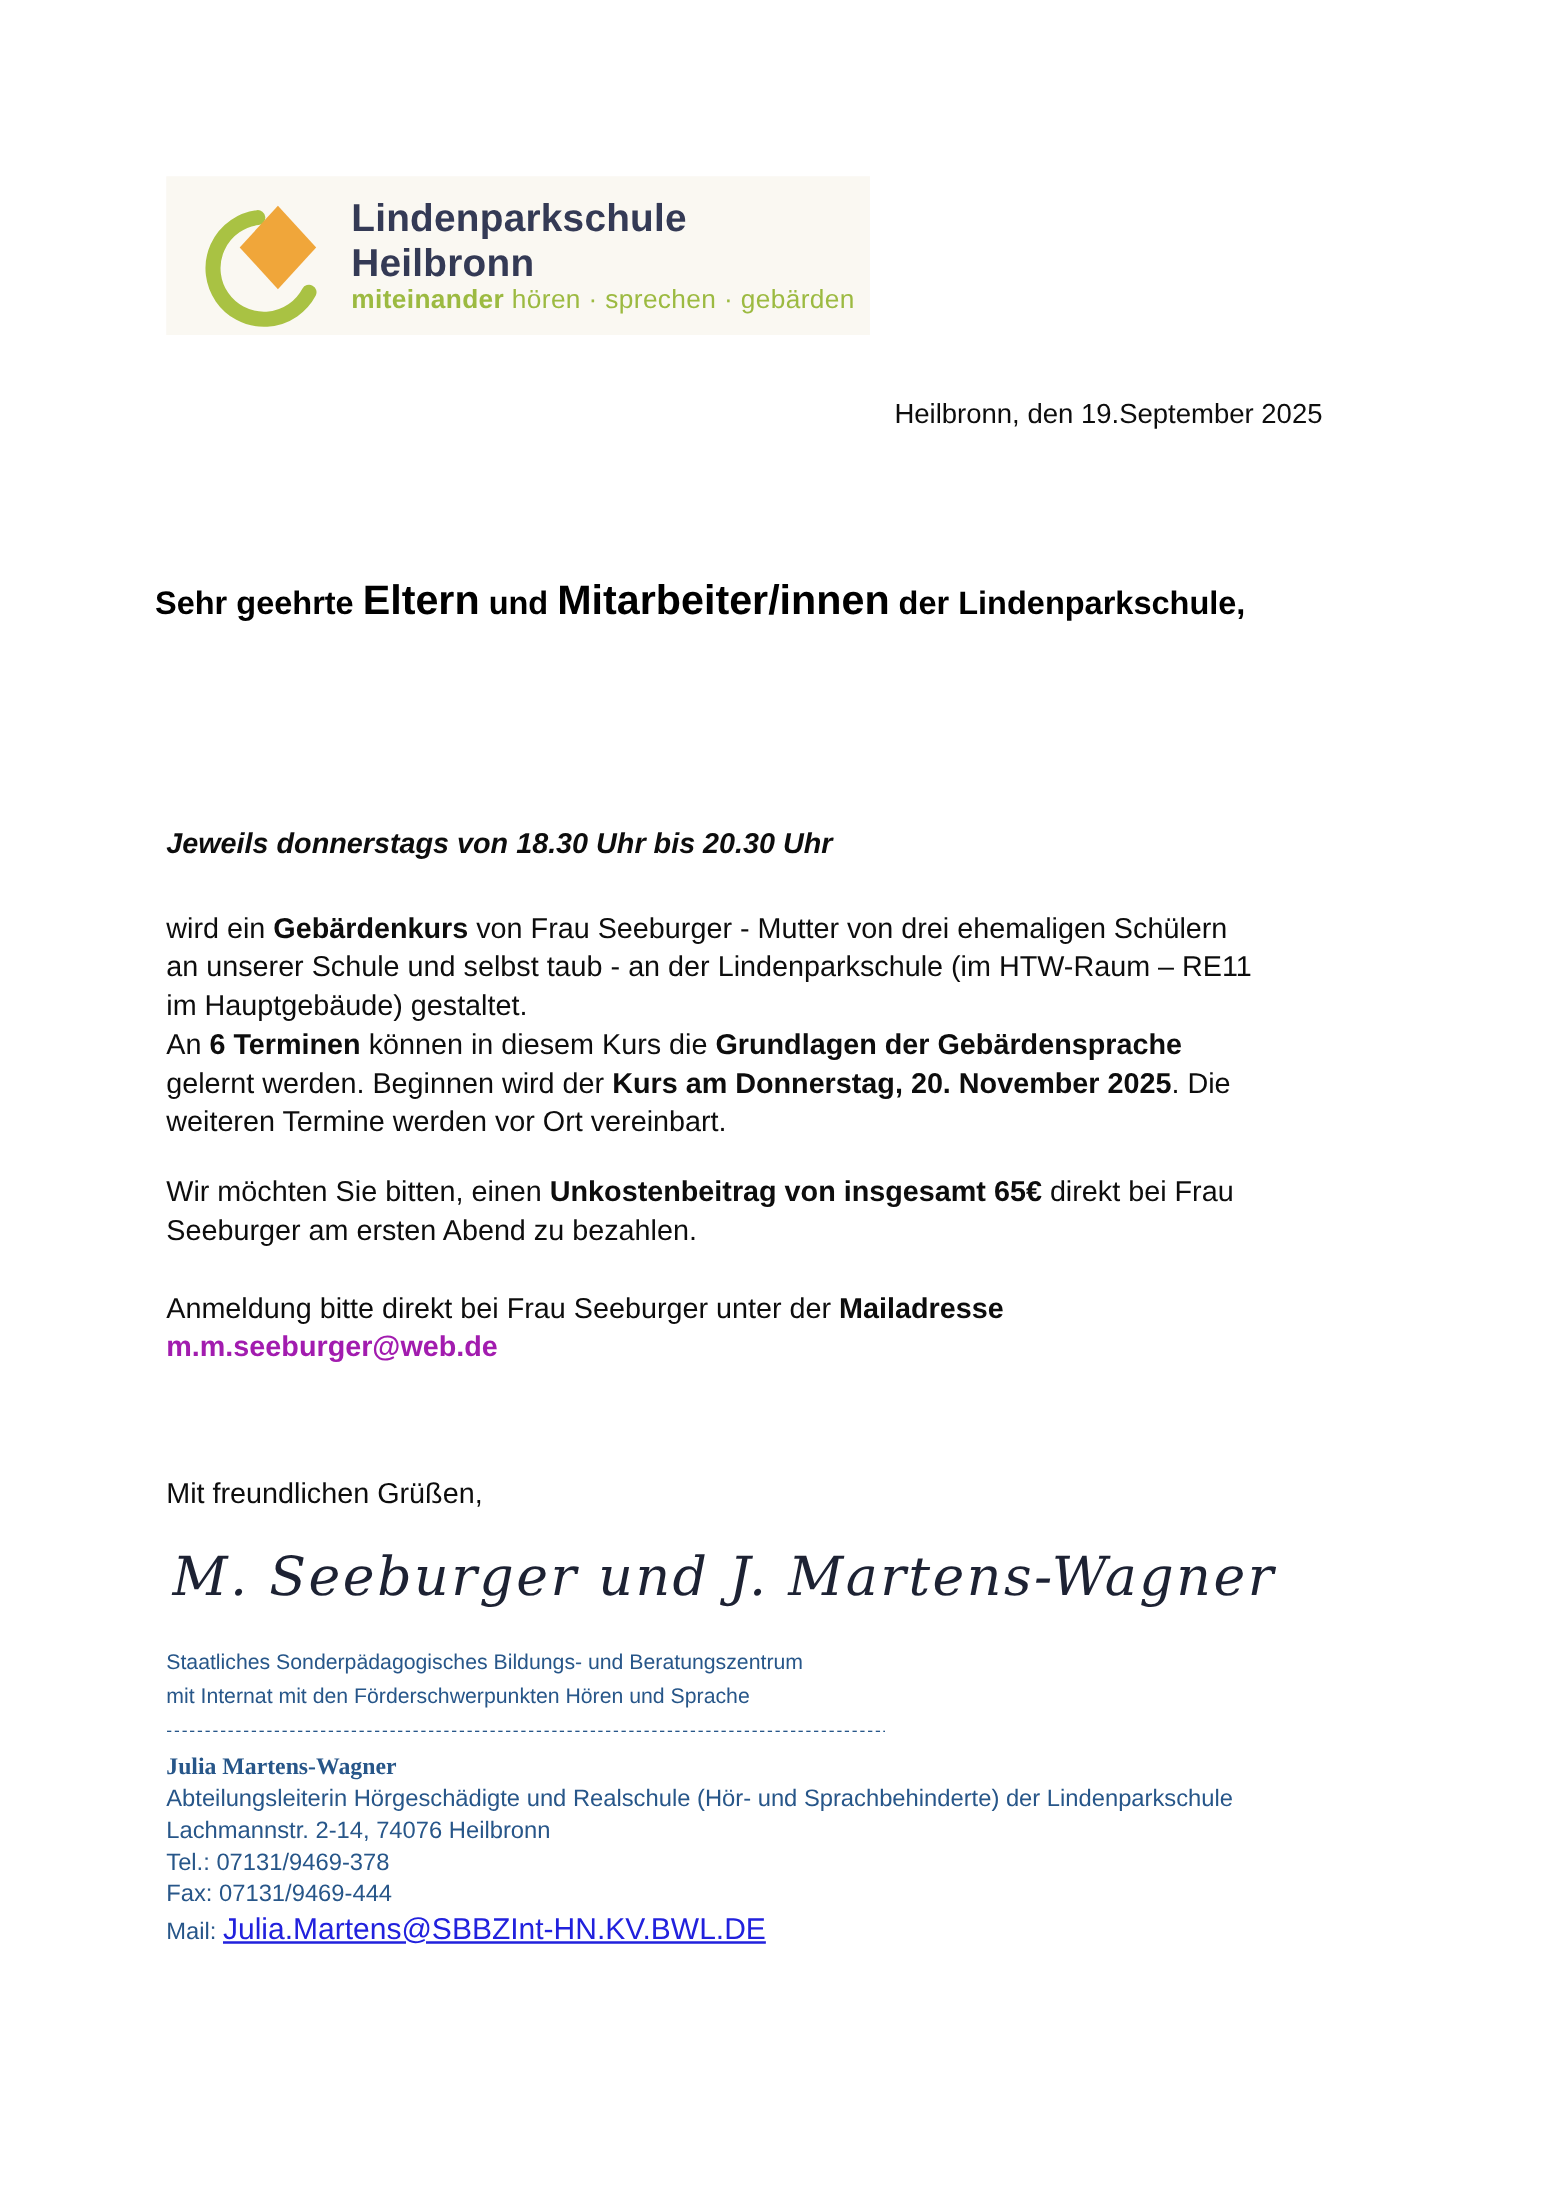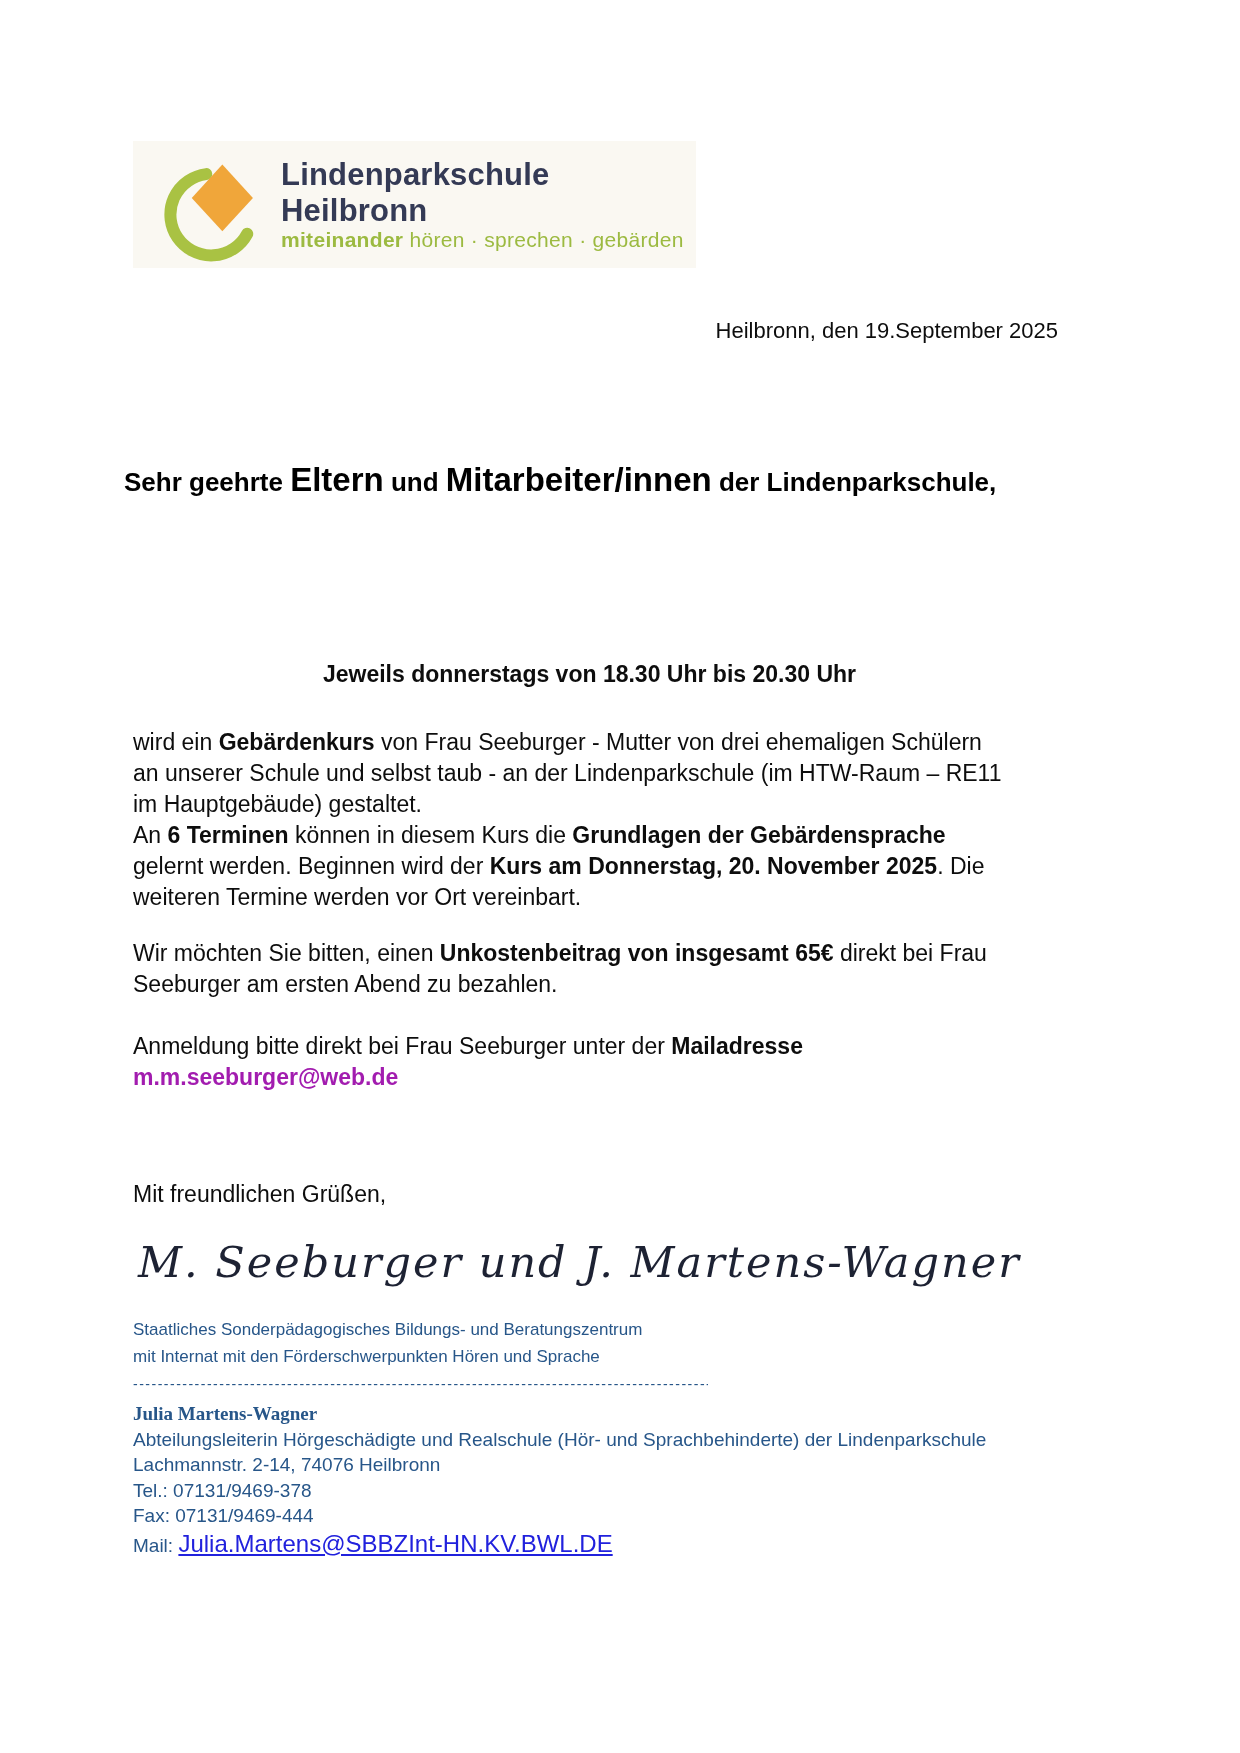--- a/index.html
+++ b/index.html
@@ -39,21 +39,21 @@
     text-align:right; font-size:22px; color:#0d0d0d;
   }
   .salutation {
     position:absolute; left:124px; top:447px;
     font-weight:bold; font-size:26px; white-space:nowrap;margin-top:14px;
   }
   .salutation .big { font-size:33px; }
 
   .para { position:absolute; left:133px; width:920px; font-size:23px; line-height:31px; color:#0d0d0d; }
   .p-intro { top:560px; }
-  .p-schedule { top:659px; width:913px; text-align:center; font-weight:bold; }
+  .p-schedule { top:659px; width:913px; text-align:left; font-weight:bold;font-style:italic; }
   .p-course { top:727px; }
   .p-cost { top:938px; }
   .p-registration { top:1031px; }
   .p-closing { top:1179px; }
 
   .bold { font-weight:bold; }
   .bold-underline { font-weight:bold; text-decoration:underline; }
   .email-green { font-weight:bold; color:#a21caf; text-decoration:none; cursor:pointer; }
 
   .signature {

